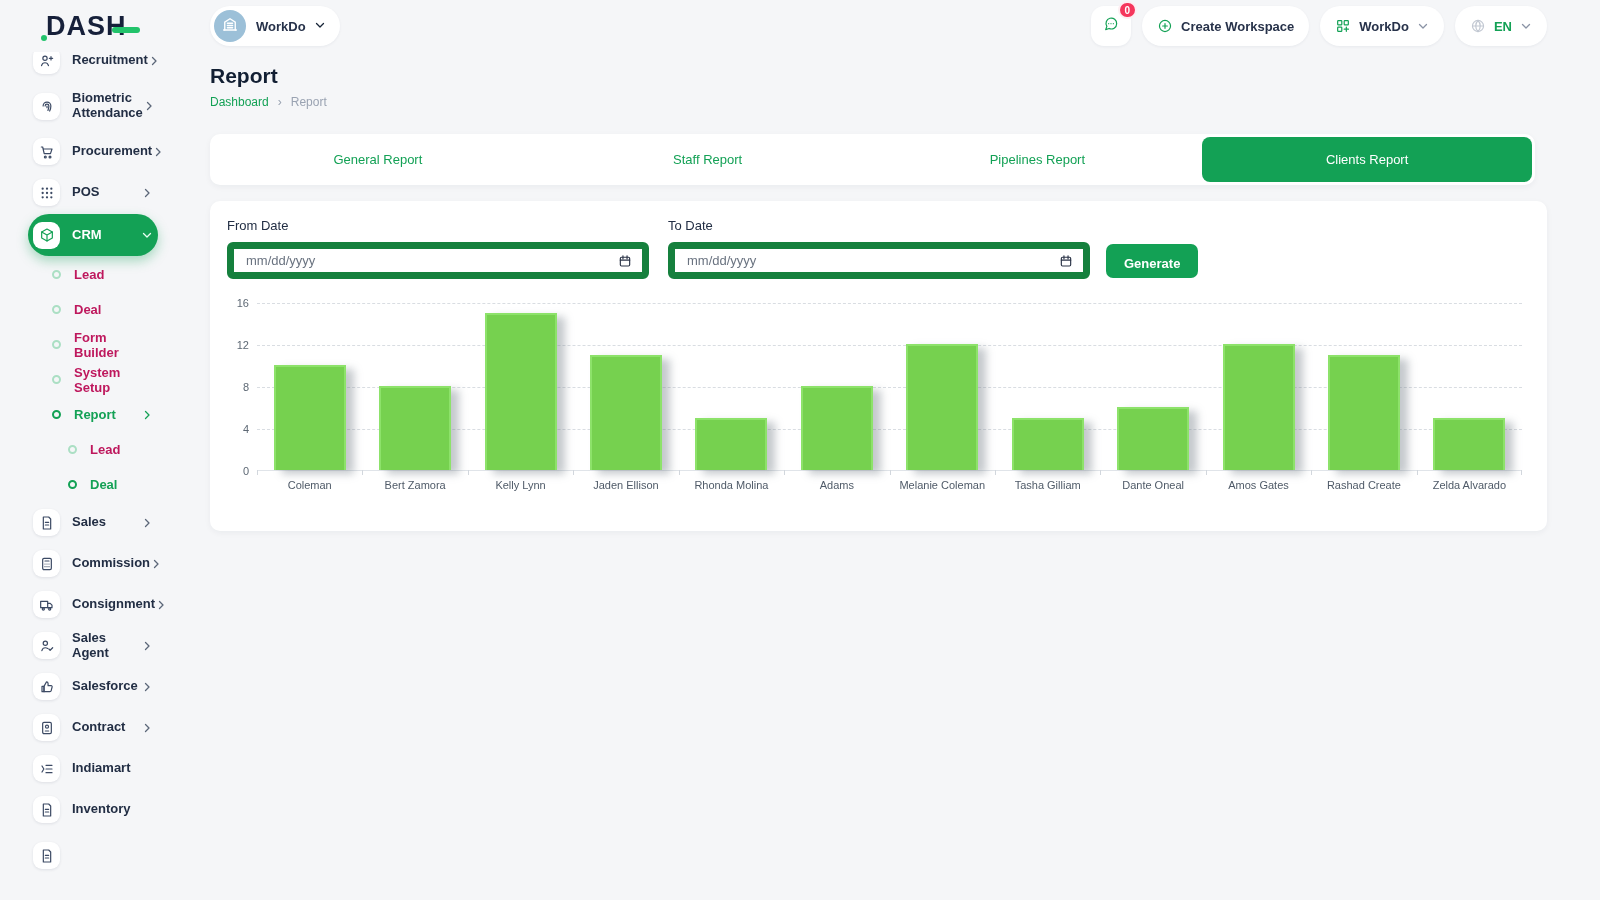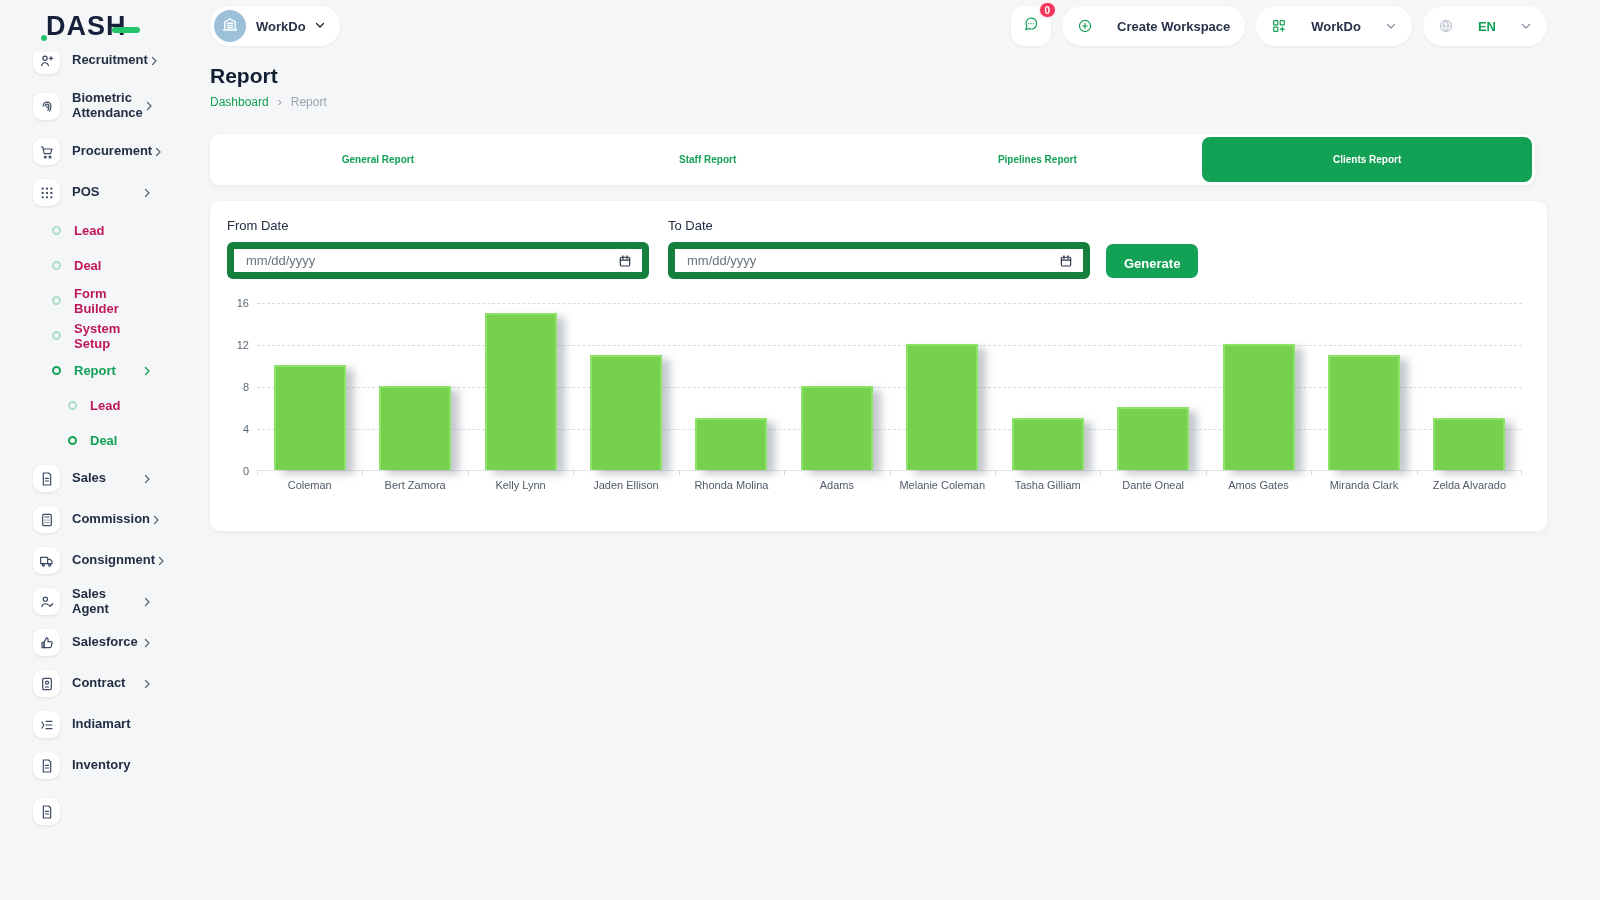--- a/index.html
+++ b/index.html
@@ -42,38 +42,38 @@
   .avatar { width:32px; height:32px; border-radius:50%; background:#9cc0d8; color:#fff;
             display:flex; align-items:center; justify-content:center; }
   .ws-pill .lbl { margin:0 8px 0 10px; font-size:13px; font-weight:700; color:#27324a; }
   .hdr-right { margin-left:auto; display:flex; gap:11px; align-items:center; }
   .msg-btn { width:40px; height:40px; background:#fff; border-radius:13px; position:relative; cursor:pointer;
              display:flex; align-items:center; justify-content:center; color:#13a155;
              box-shadow:0 1px 3px rgba(20,30,60,.06); }
   .badge { position:absolute; top:-5px; right:-6px; min-width:18px; height:18px; background:#f5365c; color:#fff;
            font-size:10px; font-weight:700; border-radius:9px; display:flex; align-items:center; justify-content:center;
            padding:0 5px; border:2px solid #fdeef2; }
-  .pill { display:flex; align-items:center; gap:24px; background:#fff; height:40px; border-radius:20px;
+  .pill { display:flex; align-items:center; gap:8px; background:#fff; height:40px; border-radius:20px;
           padding:0 15px; font-size:13px; font-weight:700; color:#27324a; cursor:pointer;
           box-shadow:0 1px 3px rgba(20,30,60,.06); }
   .pill .grn { color:#13a155; display:flex; }
   .pill .gry { color:#c2c8d2; display:flex; }
   .pill .chev-sm { color:#8a93a5; display:flex; }
   .lang-lbl { color:#13a155; }
 
   
   .main { position:absolute; left:210px; top:64px; width:1337px; }
   h1 { font-size:21px; font-weight:700; color:#121f33; }
   .crumb { margin-top:7px; font-size:12px; display:flex; gap:9px; align-items:center; }
   .crumb-home { color:#13a155; text-decoration:none; cursor:pointer; }
   .crumb-sep, .crumb-cur { color:#9aa3b2; }
 
   .tabs { margin-top:25px; width:1325px; height:51px; background:#fff; border-radius:10px; display:flex;
           padding:3px; box-shadow:0 2px 6px rgba(25,39,62,.05); }
-  .tab { flex:1; display:flex; align-items:center; justify-content:center; font-size:10px; font-weight:700;
+  .tab { flex:1; display:flex; align-items:center; justify-content:center; font-size:13px; font-weight:400;
          color:#13a155; border-radius:8px; cursor:pointer; }
   .tab.active { background:#13a155; color:#fff; }
 
   .card { margin-top:16px; width:1337px; height:330px; background:#fff; border-radius:10px; padding:17px;
           box-shadow:0 2px 6px rgba(25,39,62,.05); }
   .filters { display:flex; align-items:flex-end; }
   .field { width:422px; margin-right:19px; }
   .field .f-label { font-size:13px; color:#222e44; display:block; margin-bottom:9px; }
   .input-wrap { position:relative; height:37px; border:7px solid #15803d; border-radius:6px; background:#fff;
                 display:flex; align-items:center; padding:0 34px 0 12px; }
@@ -166,20 +166,34 @@
             <circle cx="18.5" cy="12" r="1.7"></circle>
             <circle cx="5.5" cy="18.5" r="1.7"></circle>
             <circle cx="12" cy="18.5" r="1.7"></circle>
             <circle cx="18.5" cy="18.5" r="1.7"></circle>
           </svg>
         </span>
         <span class="lbl">POS</span>
         <span class="chev">
           <svg width="12" height="12" viewBox="0 0 24 24" fill="none" stroke="currentColor" stroke-width="2.6" stroke-linecap="round" stroke-linejoin="round">
             <polyline points="9 5 16 12 9 19"></polyline>
+          </svg>
+        </span>
+      </div>
+      <div class="row-main active">
+        <span class="icon-box">
+          <svg width="16" height="16" viewBox="0 0 24 24" fill="none" stroke="currentColor" stroke-width="1.8" stroke-linecap="round" stroke-linejoin="round">
+            <path d="M12 3l8 4.5v9L12 21l-8-4.5v-9z"></path>
+            <path d="M12 12l8-4.5M12 12L4 7.5M12 12v9"></path>
+          </svg>
+        </span>
+        <span class="lbl">CRM</span>
+        <span class="chev">
+          <svg width="12" height="12" viewBox="0 0 24 24" fill="none" stroke="currentColor" stroke-width="2.6" stroke-linecap="round" stroke-linejoin="round">
+            <polyline points="5 9 12 16 19 9"></polyline>
           </svg>
         </span>
       </div>
       <div class="row-sub">
         <span class="bullet"></span>
         <span class="lbl">Lead</span>
       </div>
       <div class="row-sub">
         <span class="bullet"></span>
         <span class="lbl">Deal</span>
@@ -491,18 +505,18 @@
           <div class="x-label">Coleman</div>
           <div class="x-label">Bert Zamora</div>
           <div class="x-label">Kelly Lynn</div>
           <div class="x-label">Jaden Ellison</div>
           <div class="x-label">Rhonda Molina</div>
           <div class="x-label">Adams</div>
           <div class="x-label">Melanie Coleman</div>
           <div class="x-label">Tasha Gilliam</div>
           <div class="x-label">Dante Oneal</div>
           <div class="x-label">Amos Gates</div>
-          <div class="x-label">Miranda Clark</div>
+          <div class="x-label">Rashad Create</div>
           <div class="x-label">Zelda Alvarado</div>
         </div>
     </div>
   </div>
 </main>
 
 </body></html>

